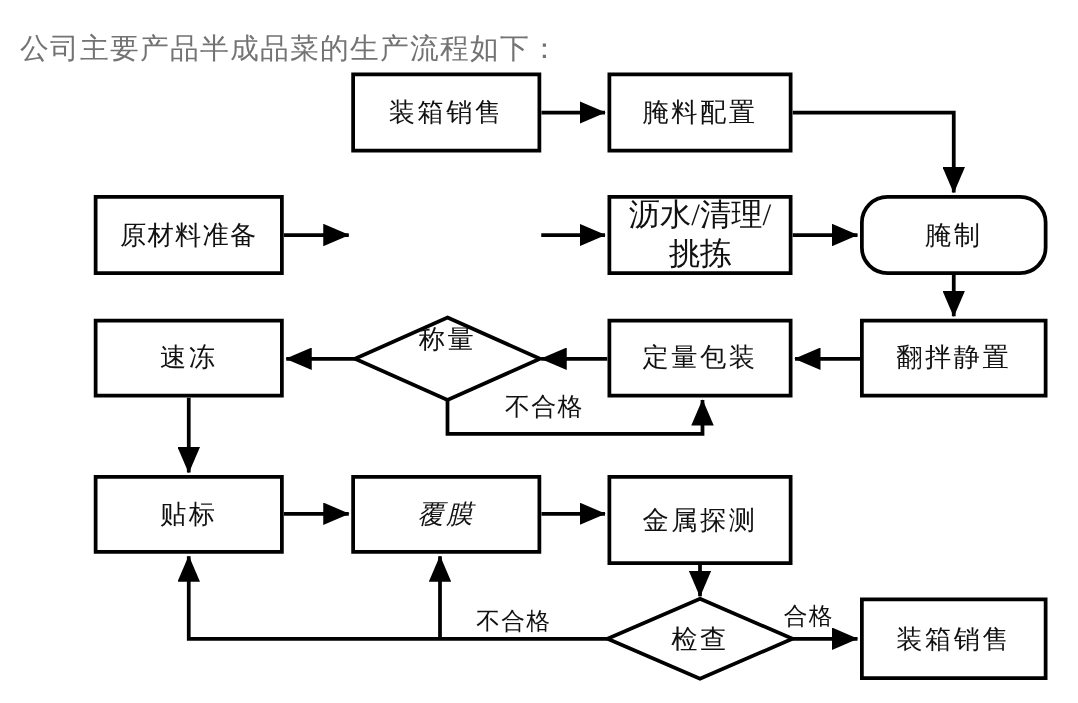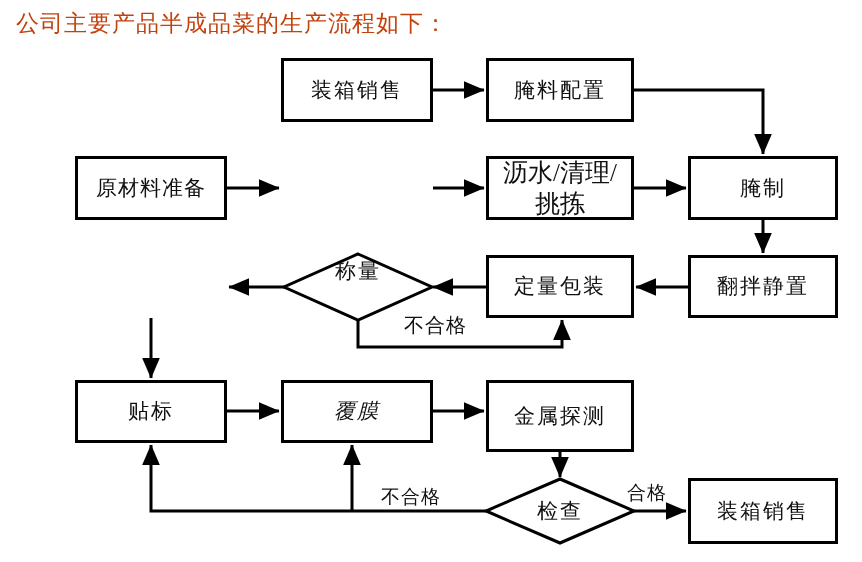--- a/index.html
+++ b/index.html
@@ -12,24 +12,24 @@
     width: 862px;
     height: 562px;
     background: #ffffff;
     font-family: "Liberation Serif", "DejaVu Serif", serif;
     color: #111111;
     overflow: hidden;
   }
   .title {
     position: absolute;
     left: 16px;
-    top: 8px;
+    top: 23px;
     font-size: 23px;
     letter-spacing: 1px;
-    color: #c2410c;
+    color: #737373;
     white-space: nowrap;
     font-family: Liberation Mono, monospace;
   }
   .edges-layer {
     position: absolute;
     left: 0;
     top: 0;
     width: 862px;
     height: 562px;
   }
@@ -123,22 +123,23 @@
   <div class="node" style="left:281px; top:58px;  width:152px; height:64px;">装箱销售</div>
 
   <div class="node" style="left:75px;  top:156px; width:152px; height:64px; letter-spacing:1px;">原材料准备</div>
 
   <div class="node" style="left:486px; top:58px;  width:148px; height:64px;">腌料配置</div>
 
 
   <div class="node" style="left:486px; top:156px; width:148px; height:64px; letter-spacing:0; font-size:25px;">沥水/清理/
 挑拣</div>
 
-  <div class="node" style="left:688px; top:156px; width:150px; height:64px;">腌制</div>
+  <div class="node" style="left:688px; top:156px; width:150px; height:64px;border-radius:22px;">腌制</div>
 
+  <div class="node" style="left:75px;  top:255px; width:152px; height:63px;">速冻</div>
 
   <div class="node" style="left:486px; top:255px; width:148px; height:63px;">定量包装</div>
 
   <div class="node" style="left:688px; top:255px; width:150px; height:63px;">翻拌静置</div>
 
   <div class="node" style="left:75px;  top:380px; width:152px; height:63px;">贴标</div>
 
   <div class="node" style="left:281px; top:380px; width:152px; height:63px;font-style:italic;">覆膜</div>
 
   <div class="node" style="left:486px; top:380px; width:148px; height:72px;">金属探测</div>

